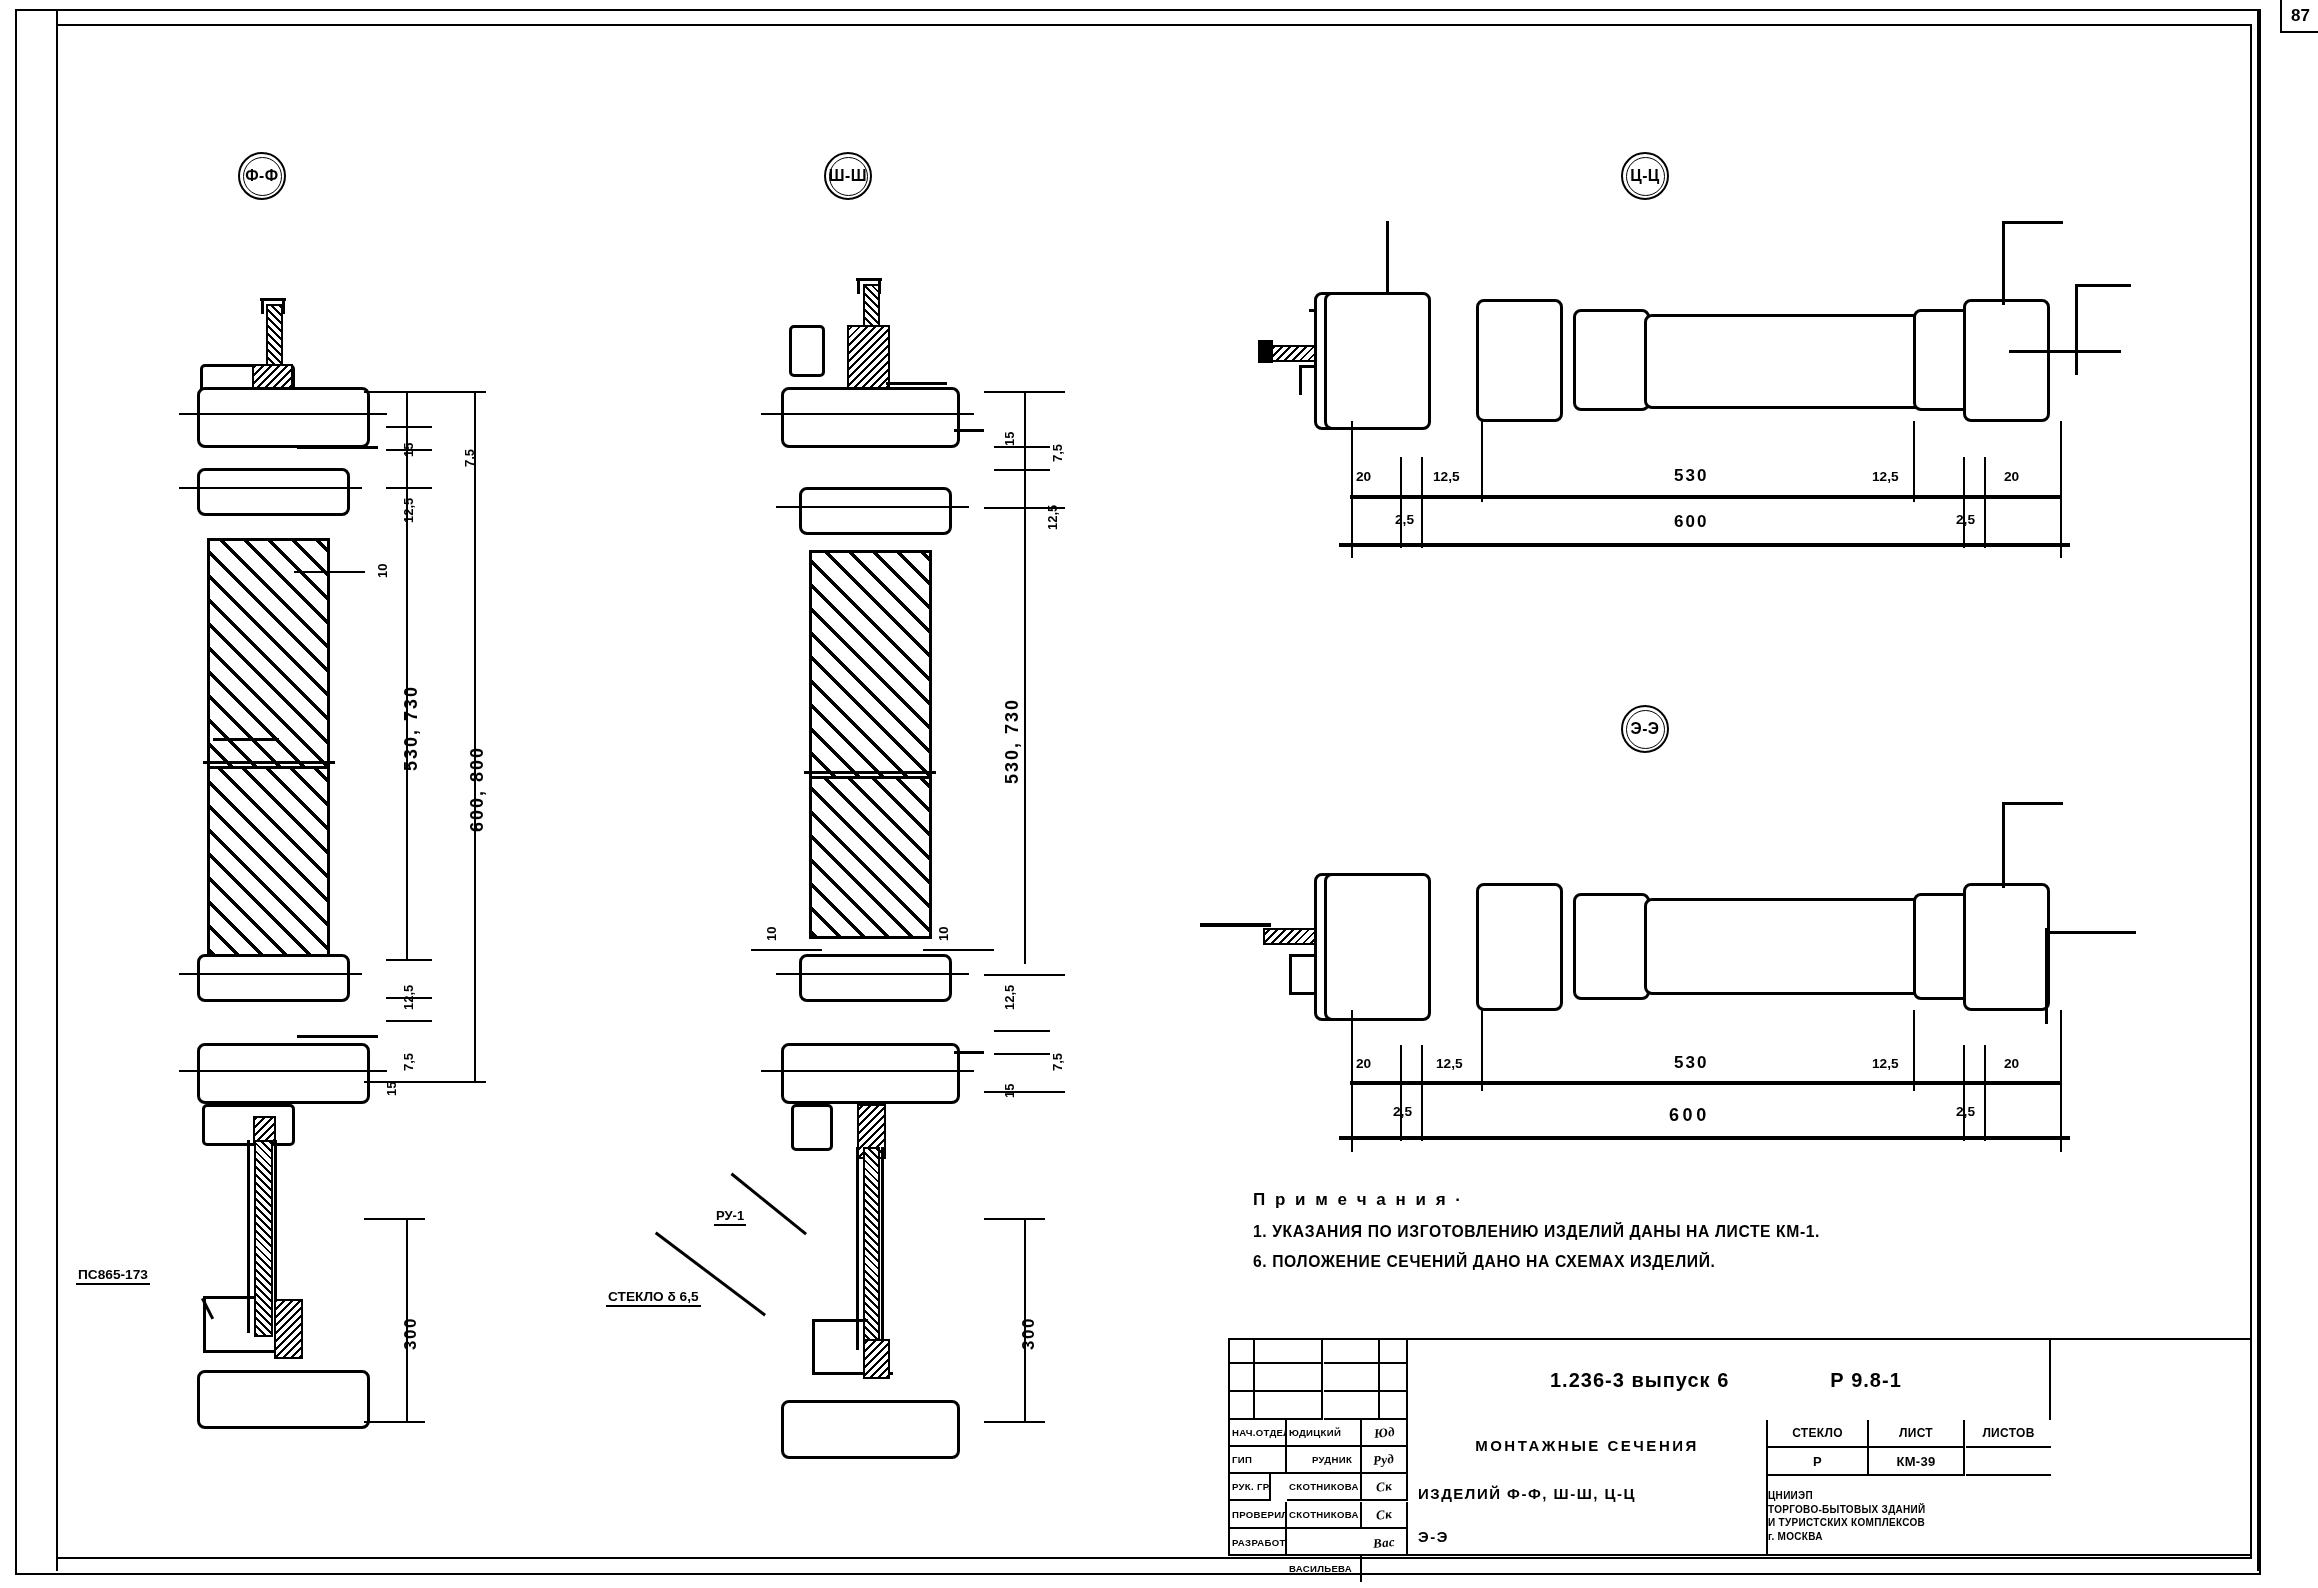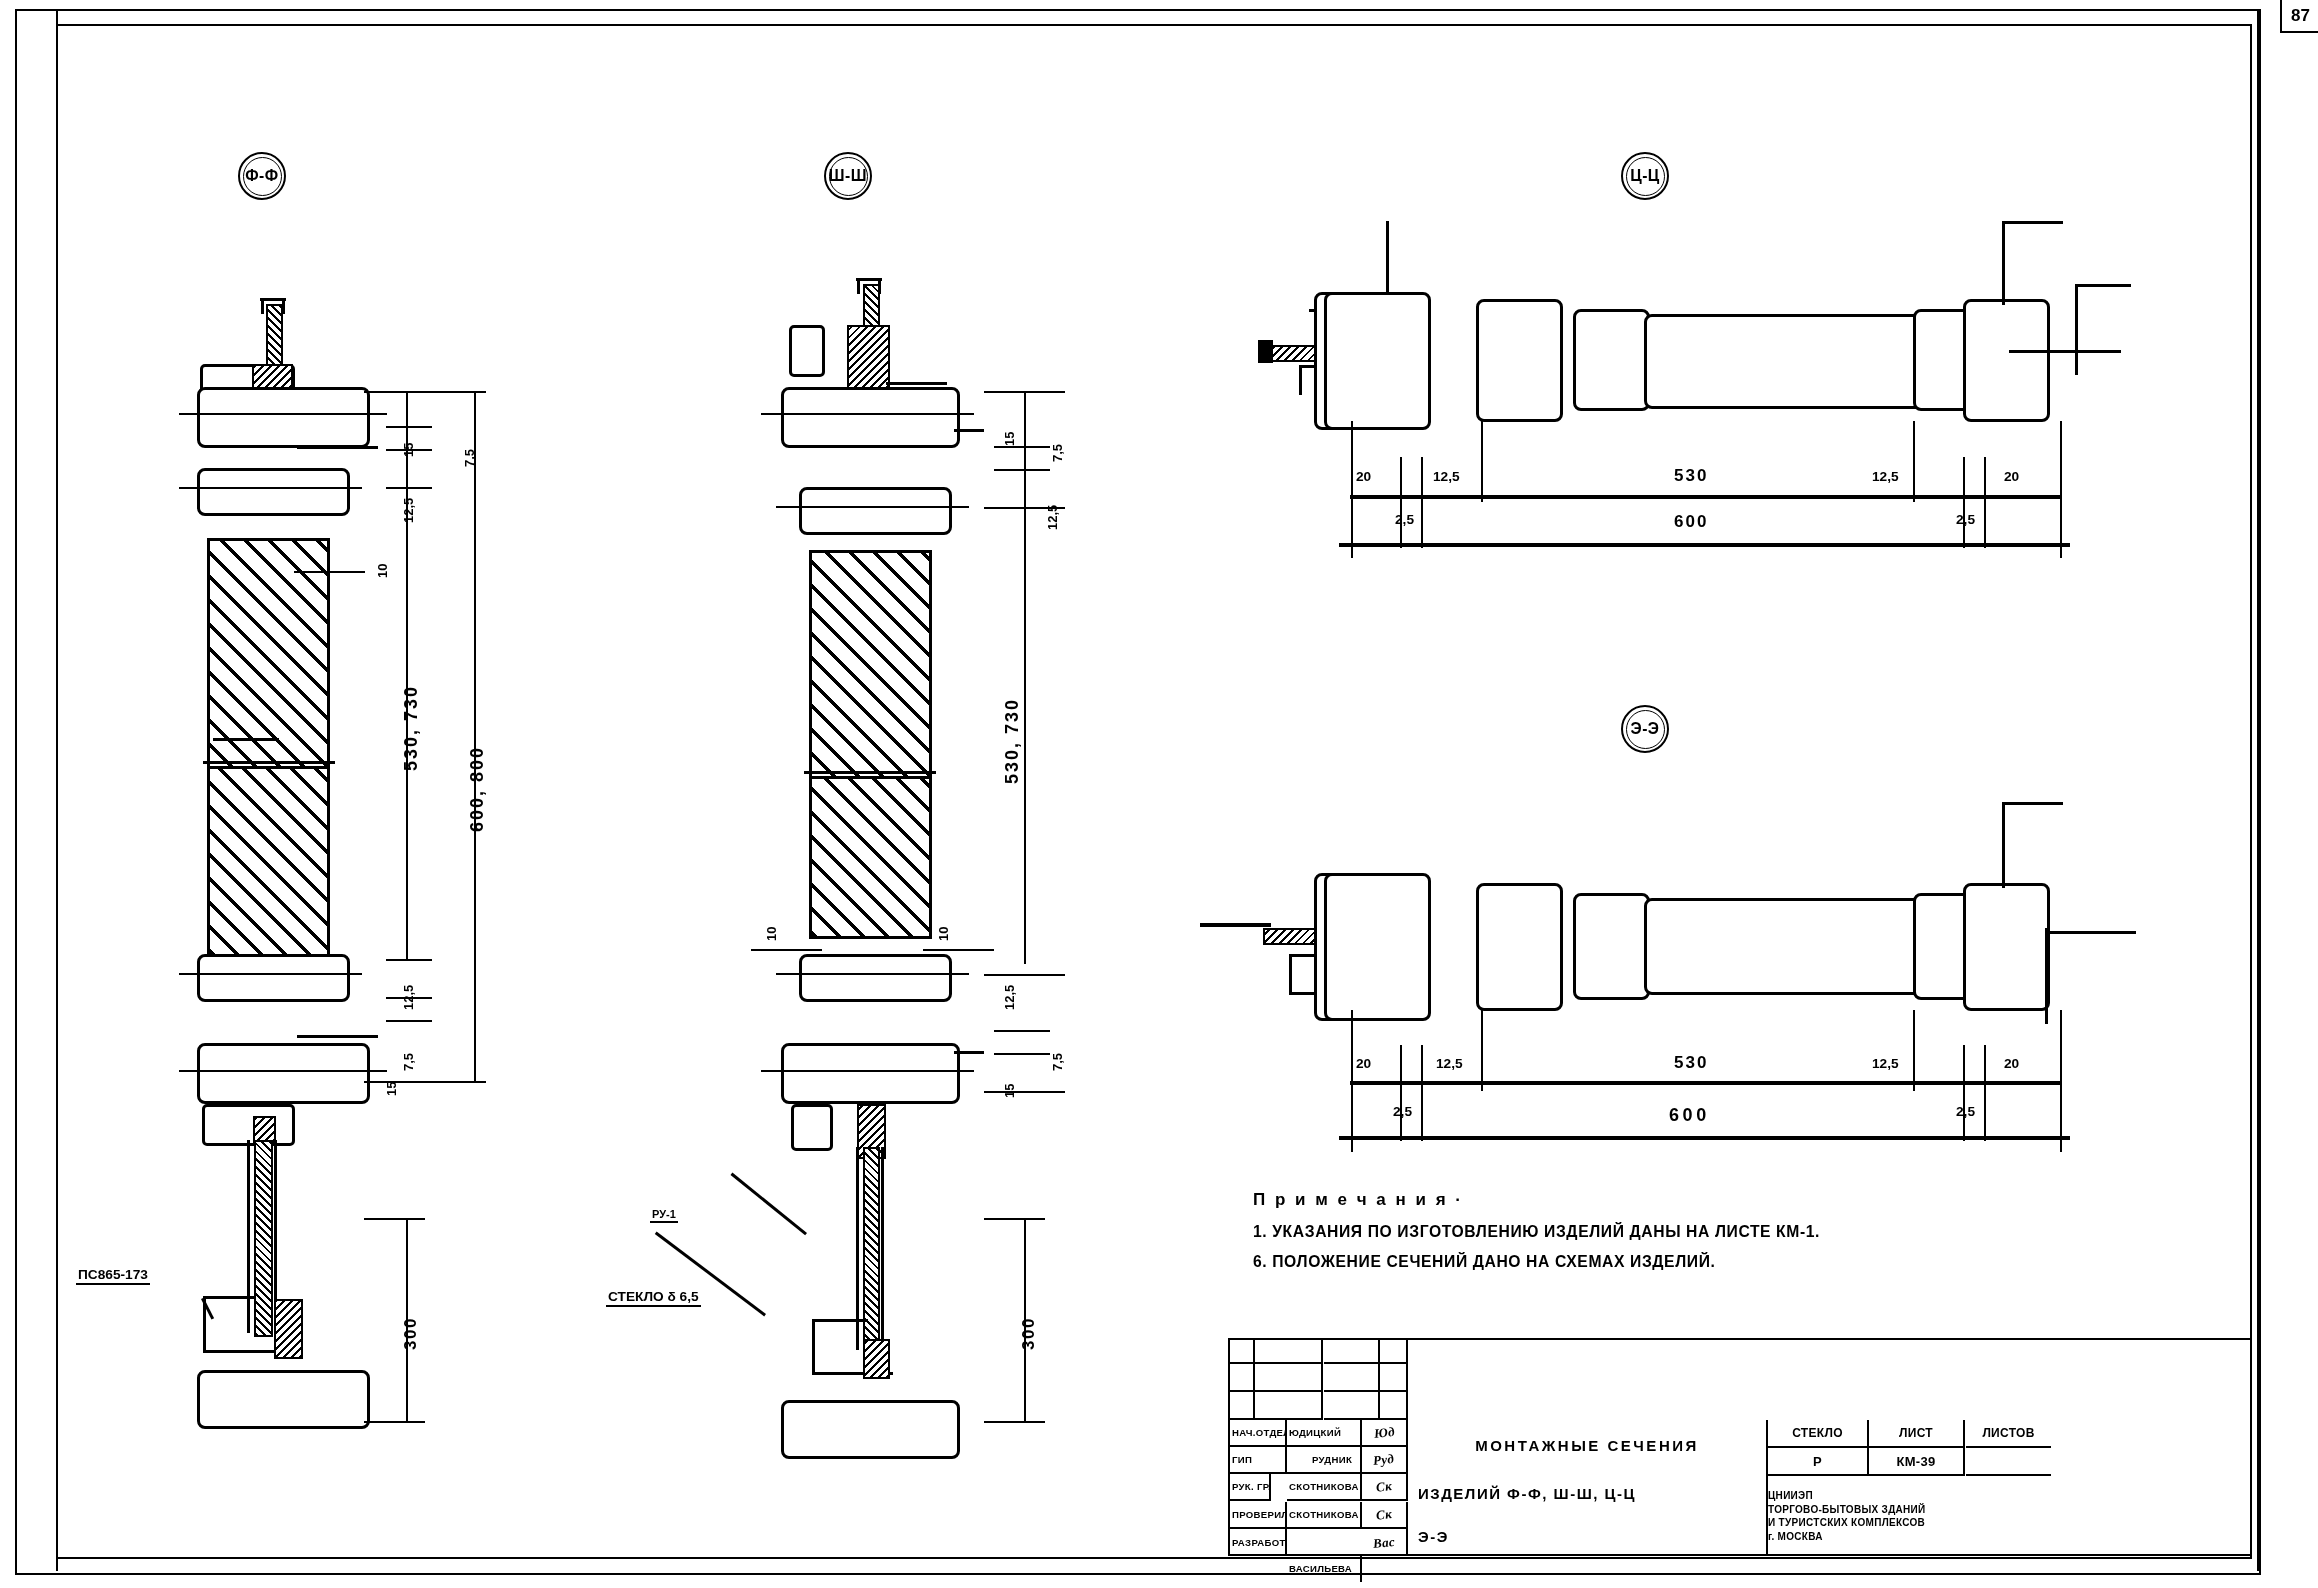--- a/index.html
+++ b/index.html
@@ -201,21 +201,21 @@
   <div class="ln vl" style="left:856px;top:1147px;width:2.5px;height:203px;"></div>
   <div class="ln vl" style="left:881px;top:1147px;width:2.5px;height:203px;"></div>
 
   <div class="ln hl" style="left:812px;top:1319px;width:56px;height:3px;"></div>
   <div class="ln vl" style="left:812px;top:1319px;width:3px;height:56px;"></div>
   <div class="ln hl" style="left:812px;top:1372px;width:81px;height:3px;"></div>
   <div class="hatch-x" style="left:863px;top:1339px;width:23px;height:36px;"></div>
 
   <div class="prof" style="left:781px;top:1400px;width:173px;height:53px;"></div>
 
-  <div class="leadtxt" style="left:650px;top:1208px;font-size:11px;">РУ-1</div>
+  <div class="leadtxt" style="left:714px;top:1208px;font-size:13px;">РУ-1</div>
   <div class="ln" style="left:807px;top:1233px;width:2.5px;height:96px;transform:rotate(129deg);transform-origin:0 0;"></div>
 
   <div class="leadtxt" style="left:606px;top:1289px;font-size:13.7px;">СТЕКЛО δ 6,5</div>
   <div class="ln" style="left:766px;top:1314px;width:2.5px;height:137px;transform:rotate(127deg);transform-origin:0 0;"></div>
 
   <div class="ln vl" style="left:1024px;top:391px;width:2px;height:573px;"></div>
   <div class="ln hl" style="left:984px;top:391px;width:81px;height:2px;"></div>
   <div class="ln hl" style="left:994px;top:446px;width:56px;height:2px;"></div>
   <div class="ln hl" style="left:994px;top:469px;width:56px;height:2px;"></div>
   <div class="ln hl" style="left:984px;top:507px;width:81px;height:2px;"></div>
@@ -355,20 +355,27 @@
     <div class="tbcell" style="left:0;top:24px;width:25px;height:28px;"></div>
     <div class="tbcell" style="left:25px;top:24px;width:68px;height:28px;"></div>
     <div class="tbcell" style="left:94px;top:24px;width:56px;height:28px;"></div>
     <div class="tbcell" style="left:150px;top:24px;width:28px;height:28px;"></div>
 
     <div class="tbcell" style="left:0;top:52px;width:25px;height:28px;"></div>
     <div class="tbcell" style="left:25px;top:52px;width:68px;height:28px;"></div>
     <div class="tbcell" style="left:94px;top:52px;width:56px;height:28px;"></div>
     <div class="tbcell" style="left:150px;top:52px;width:28px;height:28px;"></div>
 
+    <div class="tbcell nb nr" style="left:178px;top:0;width:643px;height:80px;
+         border-right:2px solid #000;font-size:20px;letter-spacing:1px;
+         justify-content:flex-start;padding-left:142px;">
+      <span>1.236-3 выпуск 6</span>
+      <span style="display:inline-block;width:101px;"></span>
+      <span>Р 9.8-1</span>
+    </div>
 
     <div class="tbcell l" style="left:0;top:80px;width:57px;height:27px;">НАЧ.ОТДЕЛА</div>
     <div class="tbcell l" style="left:57px;top:80px;width:75px;height:27px;">ЮДИЦКИЙ</div>
     <div class="tbcell" style="left:132px;top:80px;width:46px;height:27px;">
         <span class="sig">Юд</span>
       </div>
 
     <div class="tbcell l" style="left:0;top:107px;width:57px;height:27px;">ГИП</div>
     <div class="tbcell l" style="left:57px;top:107px;width:75px;height:27px;padding-left:25px;">РУДНИК</div>
     <div class="tbcell" style="left:132px;top:107px;width:46px;height:27px;">

